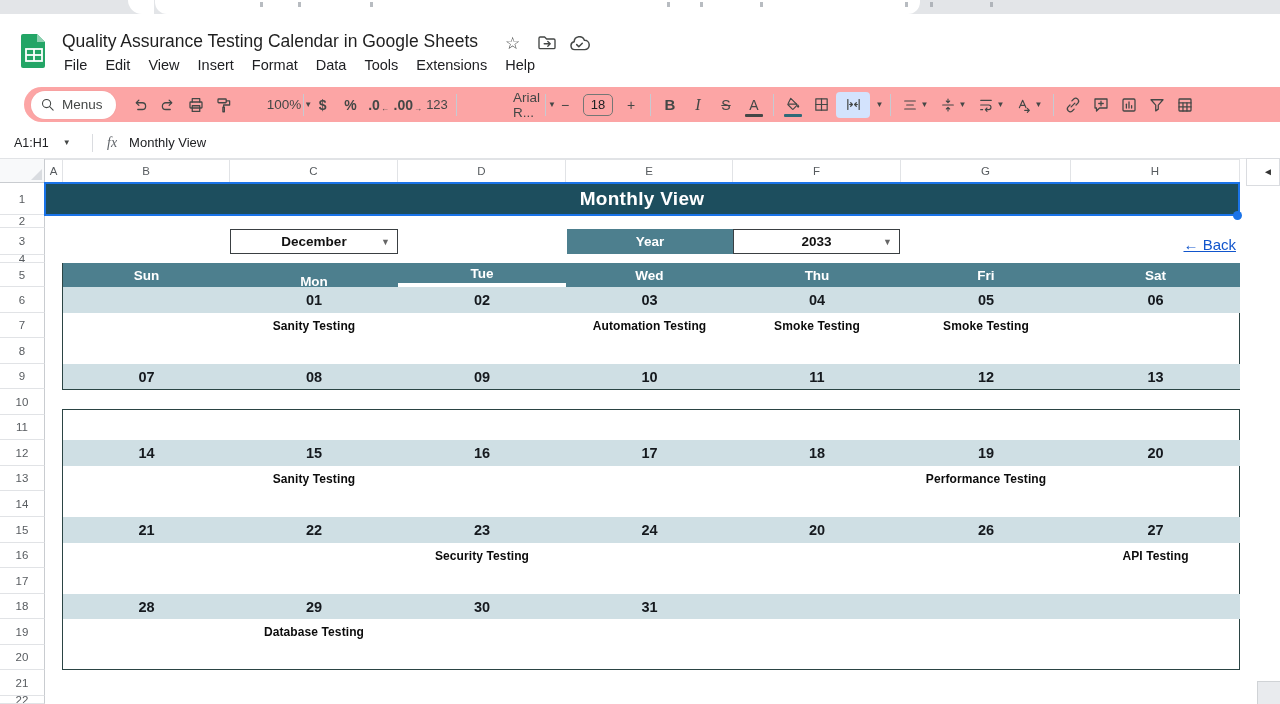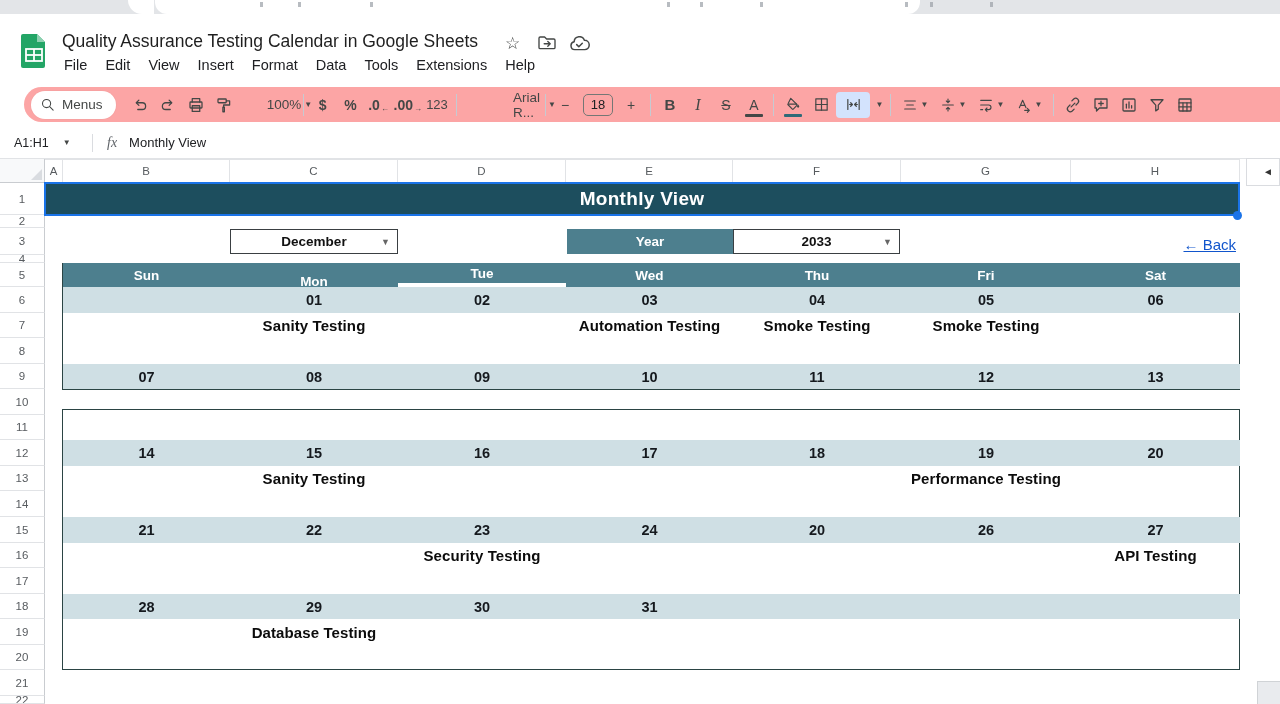--- a/index.html
+++ b/index.html
@@ -79,21 +79,21 @@
     display:flex; align-items:center; justify-content:center; }
   .sel-value { background:#fff; border:1px solid #3a3f42; color:#111; font-weight:700; font-size:13.5px;
     display:flex; align-items:center; justify-content:center; position:absolute; }
   .sel-value .dd { position:absolute; right:7px; font-size:9px; color:#666; font-weight:400; }
   #back-link { top:236px; left:1140px; width:96px; text-align:right; font-size:15px;
     color:var(--linkblue); text-decoration:underline; }
   .cal-block { border:1.5px solid var(--calborder); background:#fff; }
   .cal-row-cell { position:absolute; display:flex; align-items:center; justify-content:center; }
   .dayhdr { background:var(--teal); color:#fff; font-weight:700; font-size:13.5px; }
   .dateband { background:var(--band); color:#15191e; font-weight:700; font-size:14.5px; }
-  .eventrow { color:#0c0c0c; font-weight:700; font-size:15px; letter-spacing:.1px; }
+  .eventrow { color:#0c0c0c; font-weight:700; font-size:12px; letter-spacing:.1px; }
 </style>
 </head>
 <body>
 
 <div id="stage">
 
   <div class="abs" id="browser-strip">
     <div class="abs" id="tab-curve"></div>
     <div class="abs" id="addr-bar">
         <div class="url-frag" style="left: 105px;"></div>

